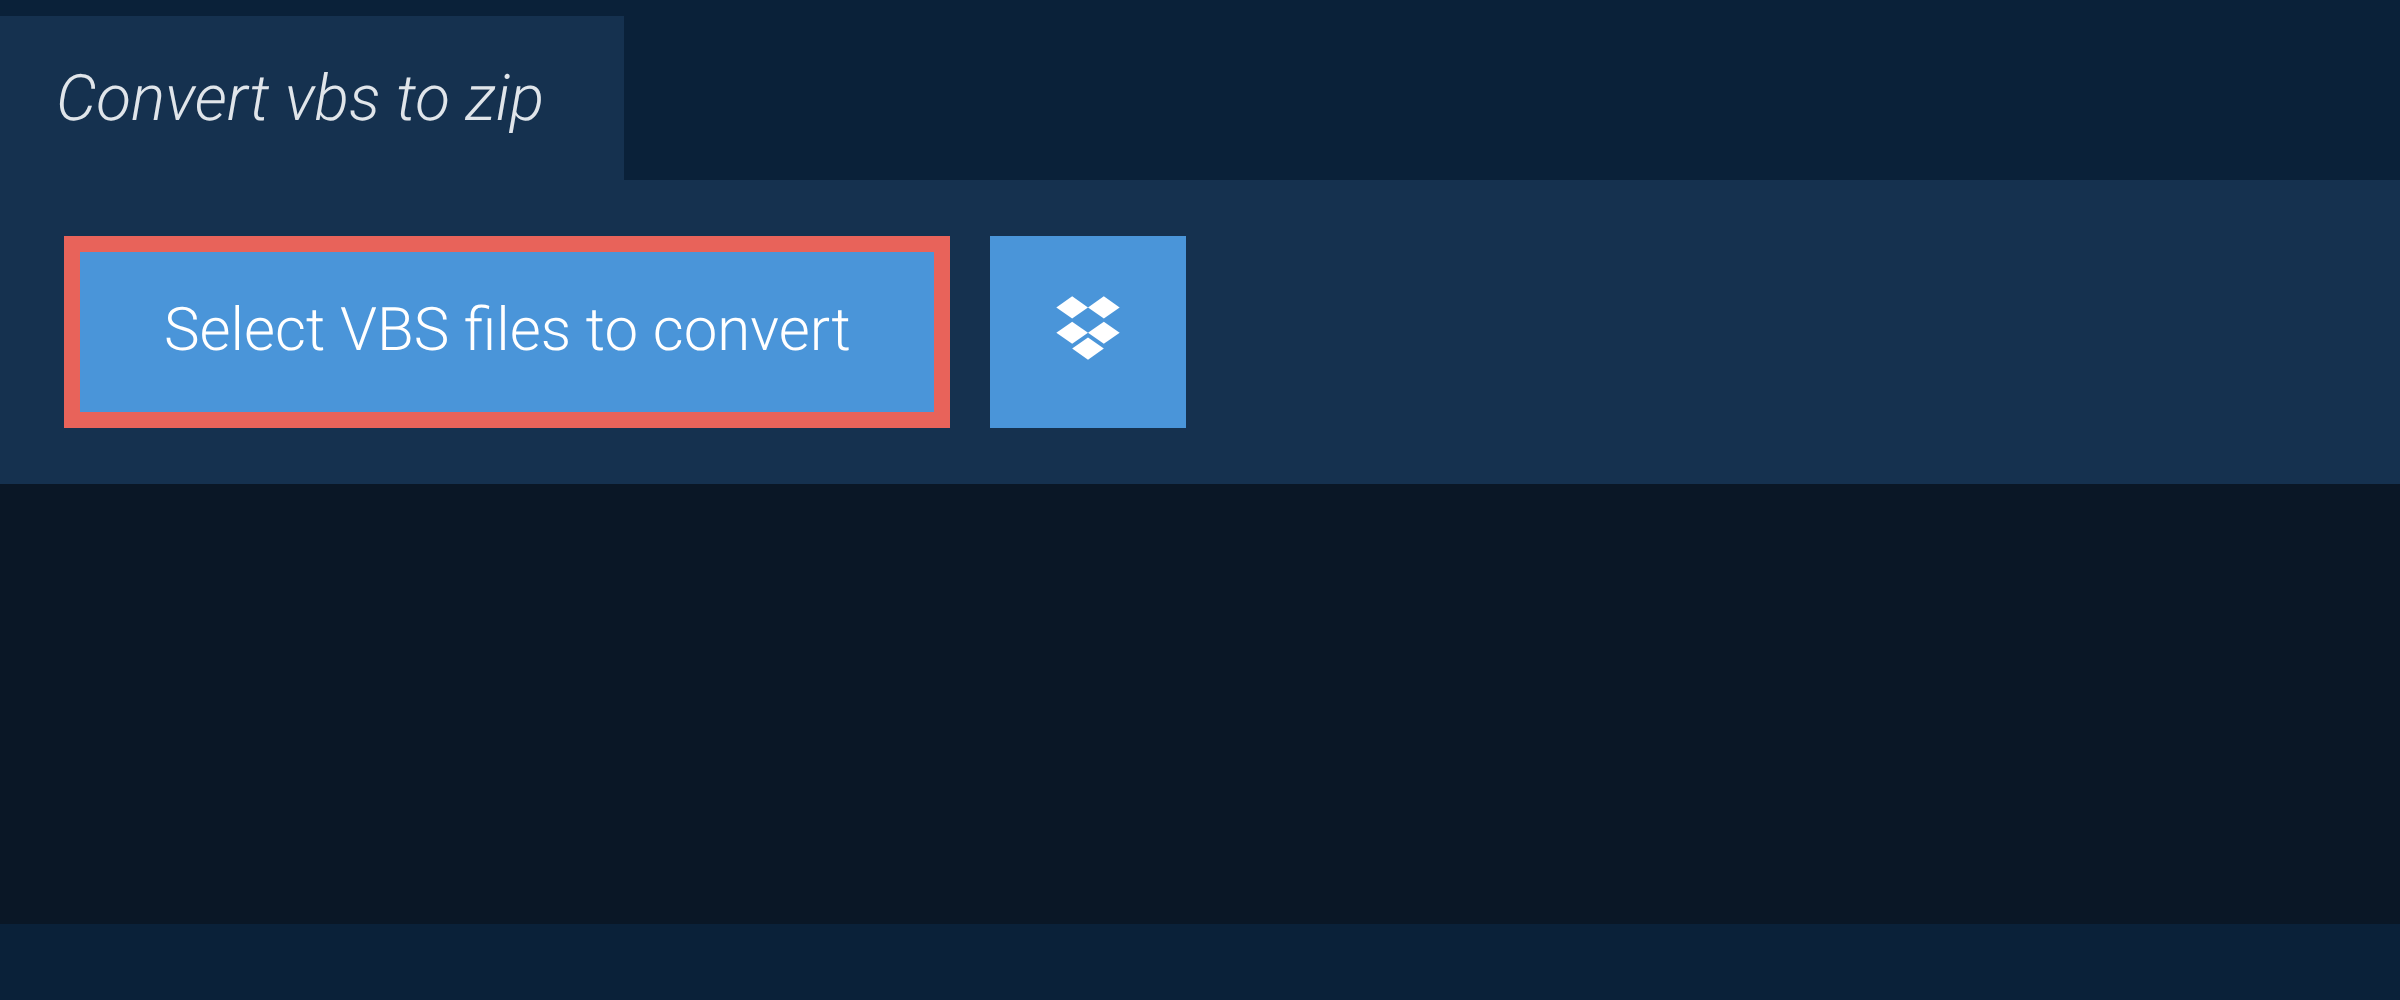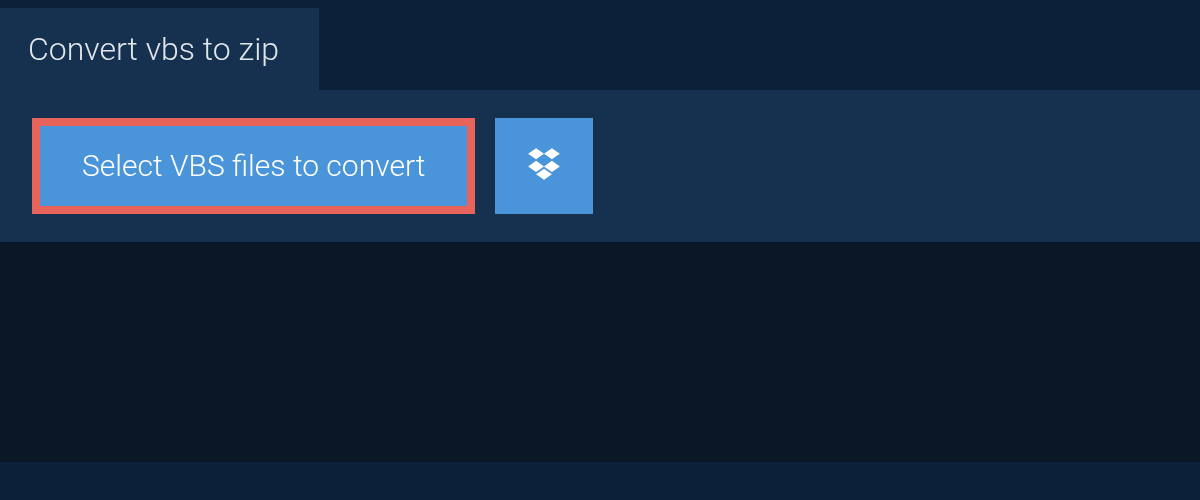--- a/index.html
+++ b/index.html
@@ -11,20 +11,21 @@
       overflow: hidden;
     }
     .tab {
       display: inline-block;
       background: #15314f;
       color: #e0e5ea;
       font-size: 32px;
       font-weight: 300;
       padding: 22px 40px 22px 28px;
       margin-top: 8px;
+      font-style: italic;
     }
     .panel {
       background: #15314f;
       padding: 28px 32px;
       margin-top: 0;
     }
     .button-row {
       display: flex;
       gap: 20px;
       align-items: stretch;

